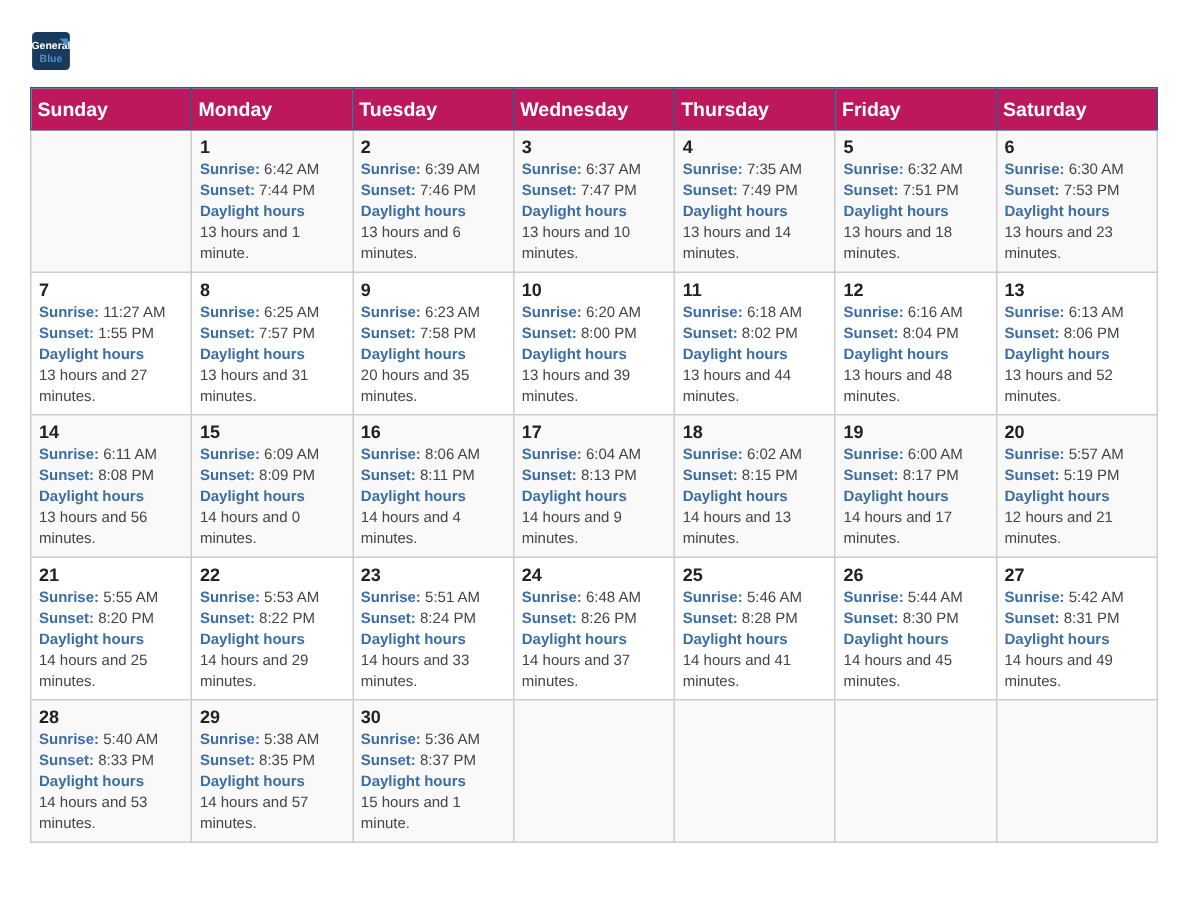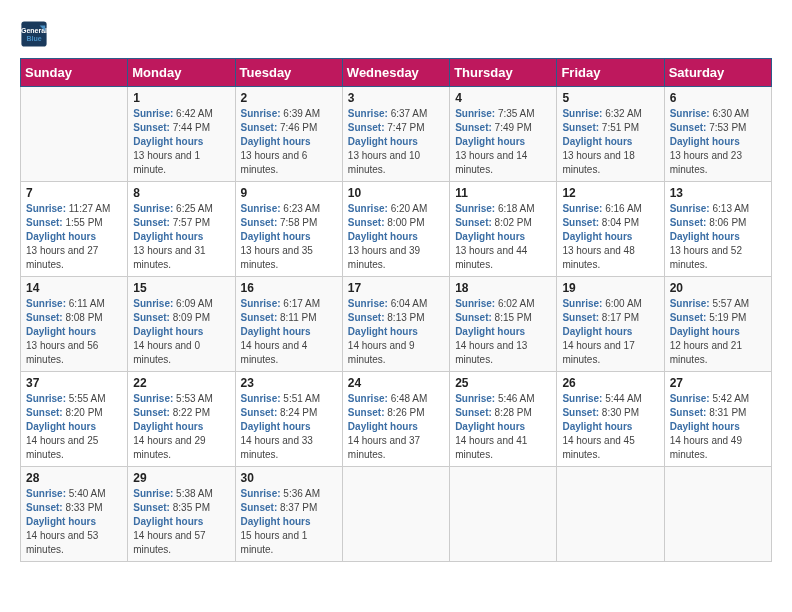--- a/index.html
+++ b/index.html
@@ -204,21 +204,21 @@
           <span class="label">Daylight hours</span><br>
           <span>13 hours and 31 minutes.</span>
         </div>
       </td>
         <td>
         <span class="day-number">9</span>
         <div class="day-info">
           <span class="label">Sunrise:</span> <span>6:23 AM</span><br>
           <span class="label">Sunset:</span> <span>7:58 PM</span><br>
           <span class="label">Daylight hours</span><br>
-          <span>13 hours and 35 minutes.</span>
+          <span>20 hours and 35 minutes.</span>
         </div>
       </td>
         <td>
         <span class="day-number">10</span>
         <div class="day-info">
           <span class="label">Sunrise:</span> <span>6:20 AM</span><br>
           <span class="label">Sunset:</span> <span>8:00 PM</span><br>
           <span class="label">Daylight hours</span><br>
           <span>13 hours and 39 minutes.</span>
         </div>
@@ -266,21 +266,21 @@
         <div class="day-info">
           <span class="label">Sunrise:</span> <span>6:09 AM</span><br>
           <span class="label">Sunset:</span> <span>8:09 PM</span><br>
           <span class="label">Daylight hours</span><br>
           <span>14 hours and 0 minutes.</span>
         </div>
       </td>
         <td>
         <span class="day-number">16</span>
         <div class="day-info">
-          <span class="label">Sunrise:</span> <span>6:17 AM</span><br>
+          <span class="label">Sunrise:</span> <span>8:06 AM</span><br>
           <span class="label">Sunset:</span> <span>8:11 PM</span><br>
           <span class="label">Daylight hours</span><br>
           <span>14 hours and 4 minutes.</span>
         </div>
       </td>
         <td>
         <span class="day-number">17</span>
         <div class="day-info">
           <span class="label">Sunrise:</span> <span>6:04 AM</span><br>
           <span class="label">Sunset:</span> <span>8:13 PM</span><br>
@@ -311,21 +311,21 @@
         <div class="day-info">
           <span class="label">Sunrise:</span> <span>5:57 AM</span><br>
           <span class="label">Sunset:</span> <span>5:19 PM</span><br>
           <span class="label">Daylight hours</span><br>
           <span>12 hours and 21 minutes.</span>
         </div>
       </td>
       </tr>
       <tr>
         <td>
-        <span class="day-number">37</span>
+        <span class="day-number">21</span>
         <div class="day-info">
           <span class="label">Sunrise:</span> <span>5:55 AM</span><br>
           <span class="label">Sunset:</span> <span>8:20 PM</span><br>
           <span class="label">Daylight hours</span><br>
           <span>14 hours and 25 minutes.</span>
         </div>
       </td>
         <td>
         <span class="day-number">22</span>
         <div class="day-info">

